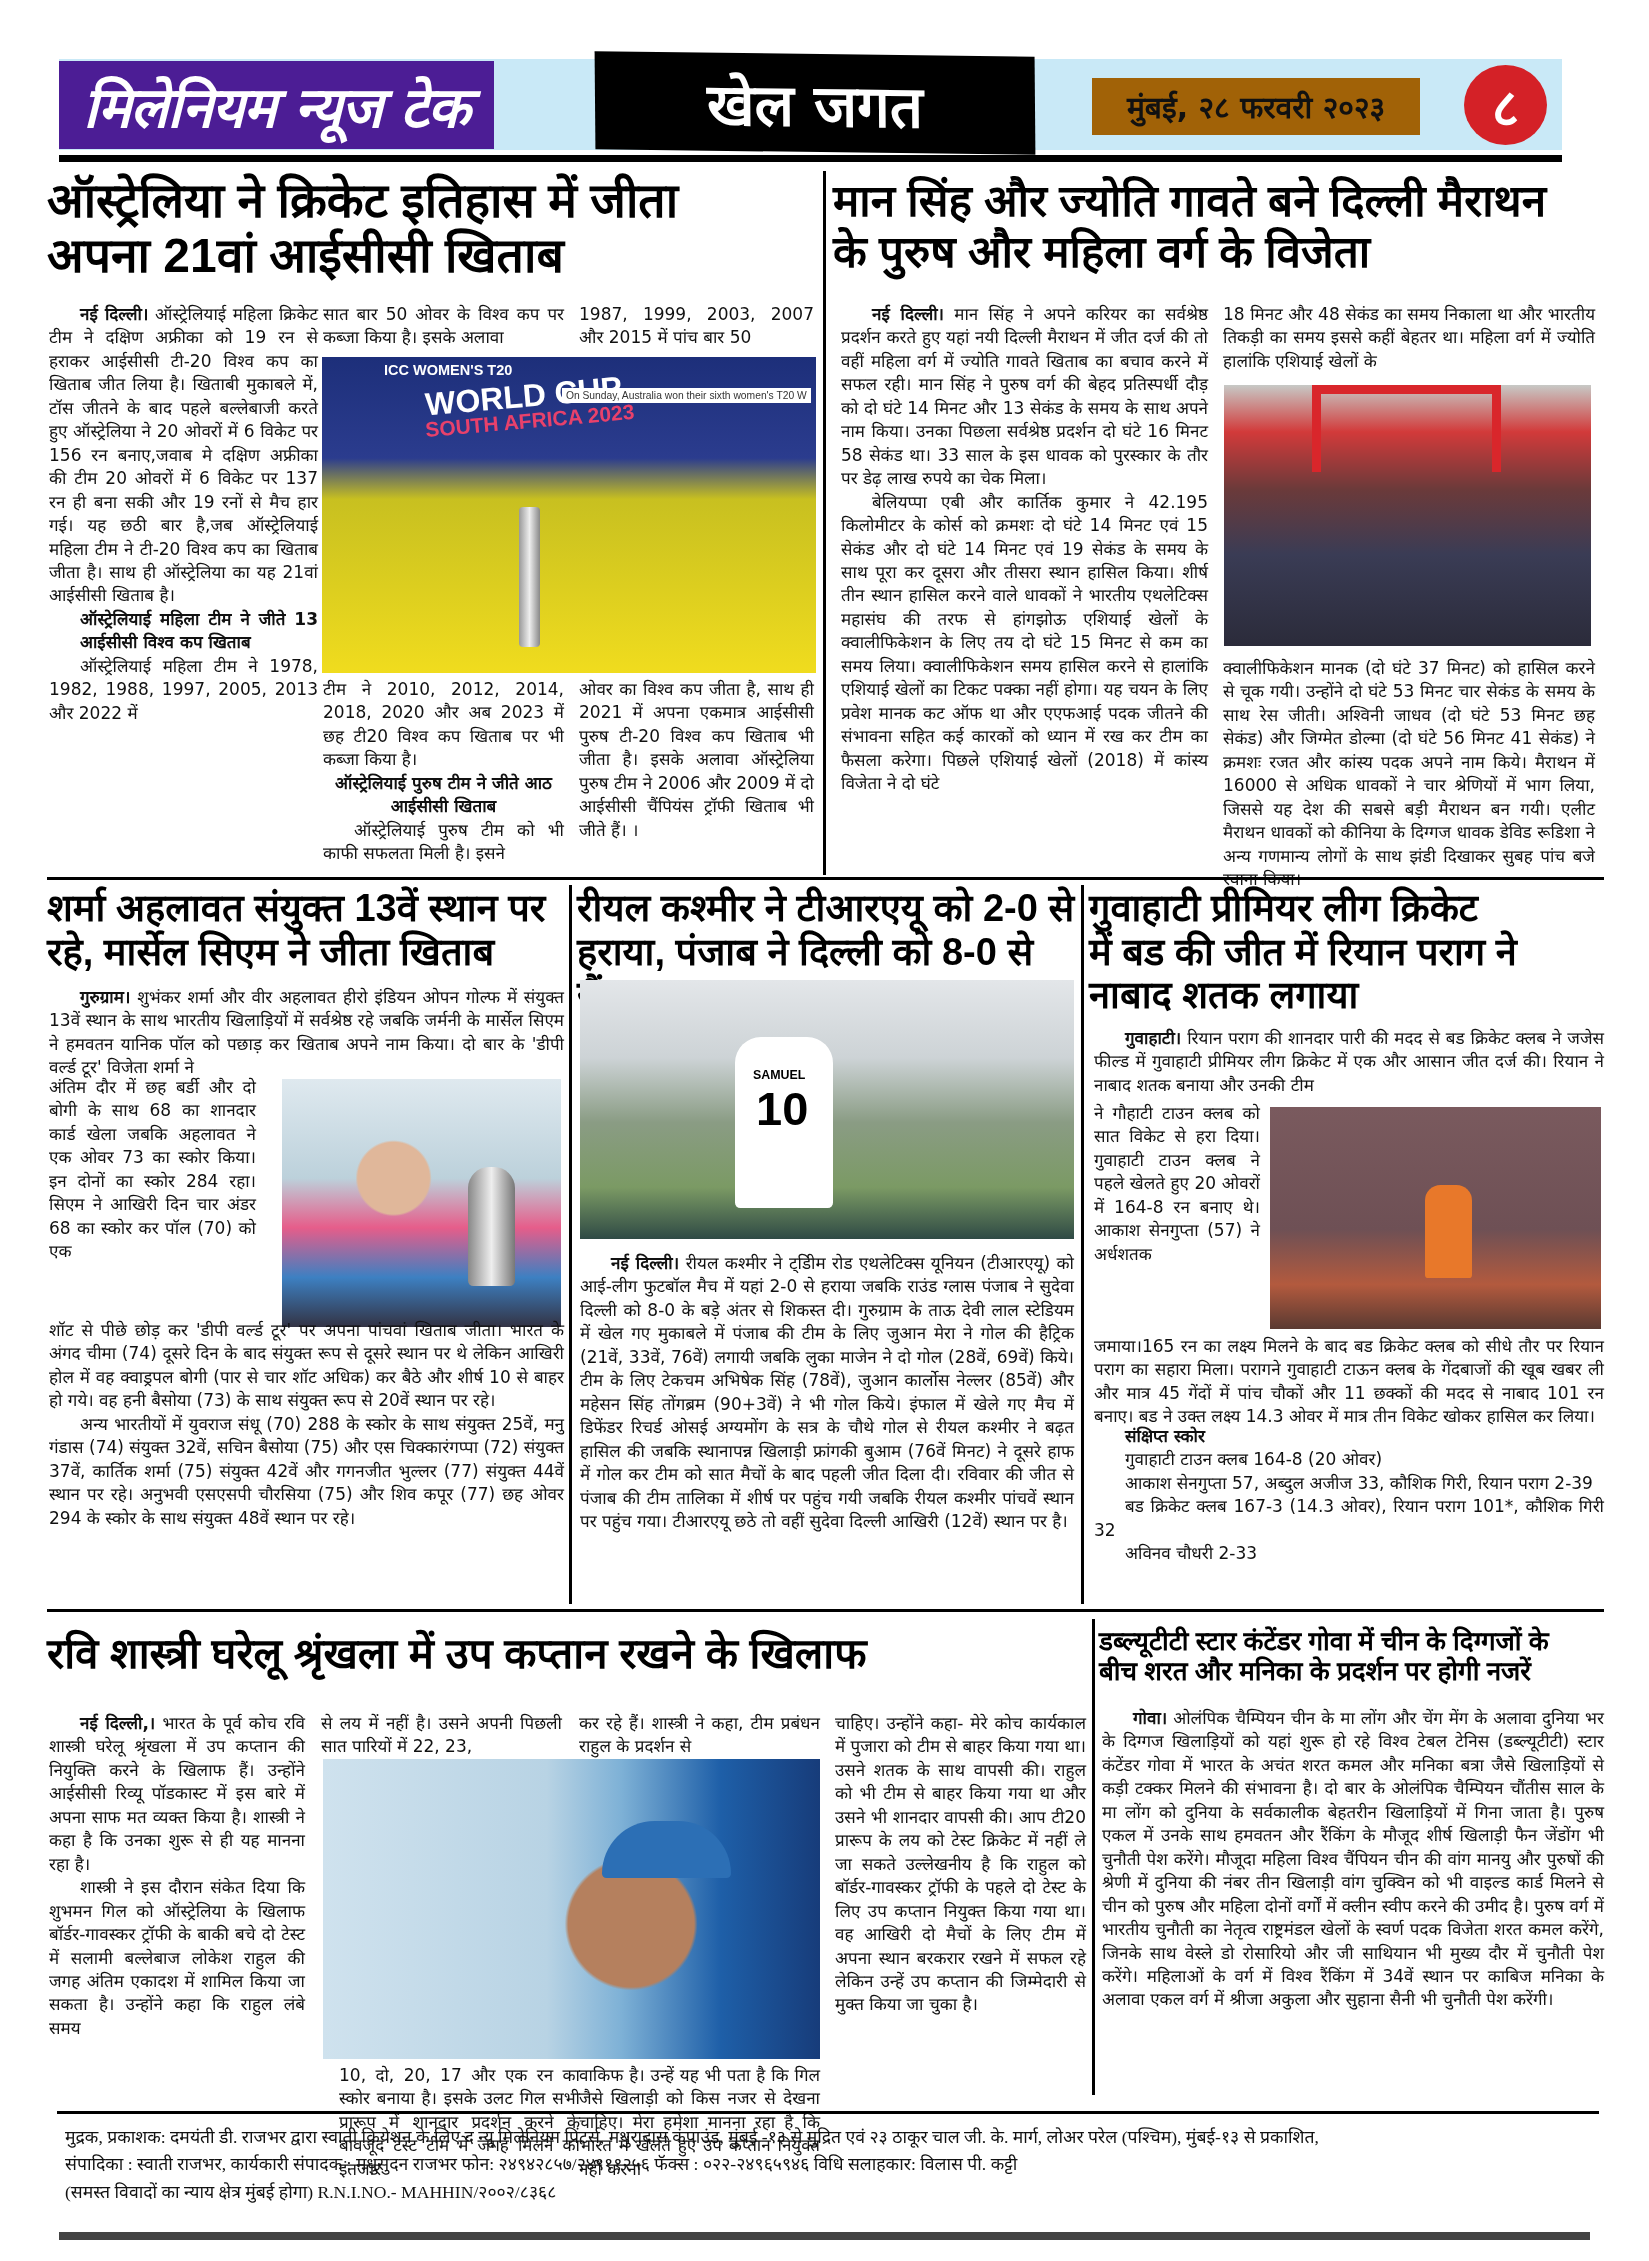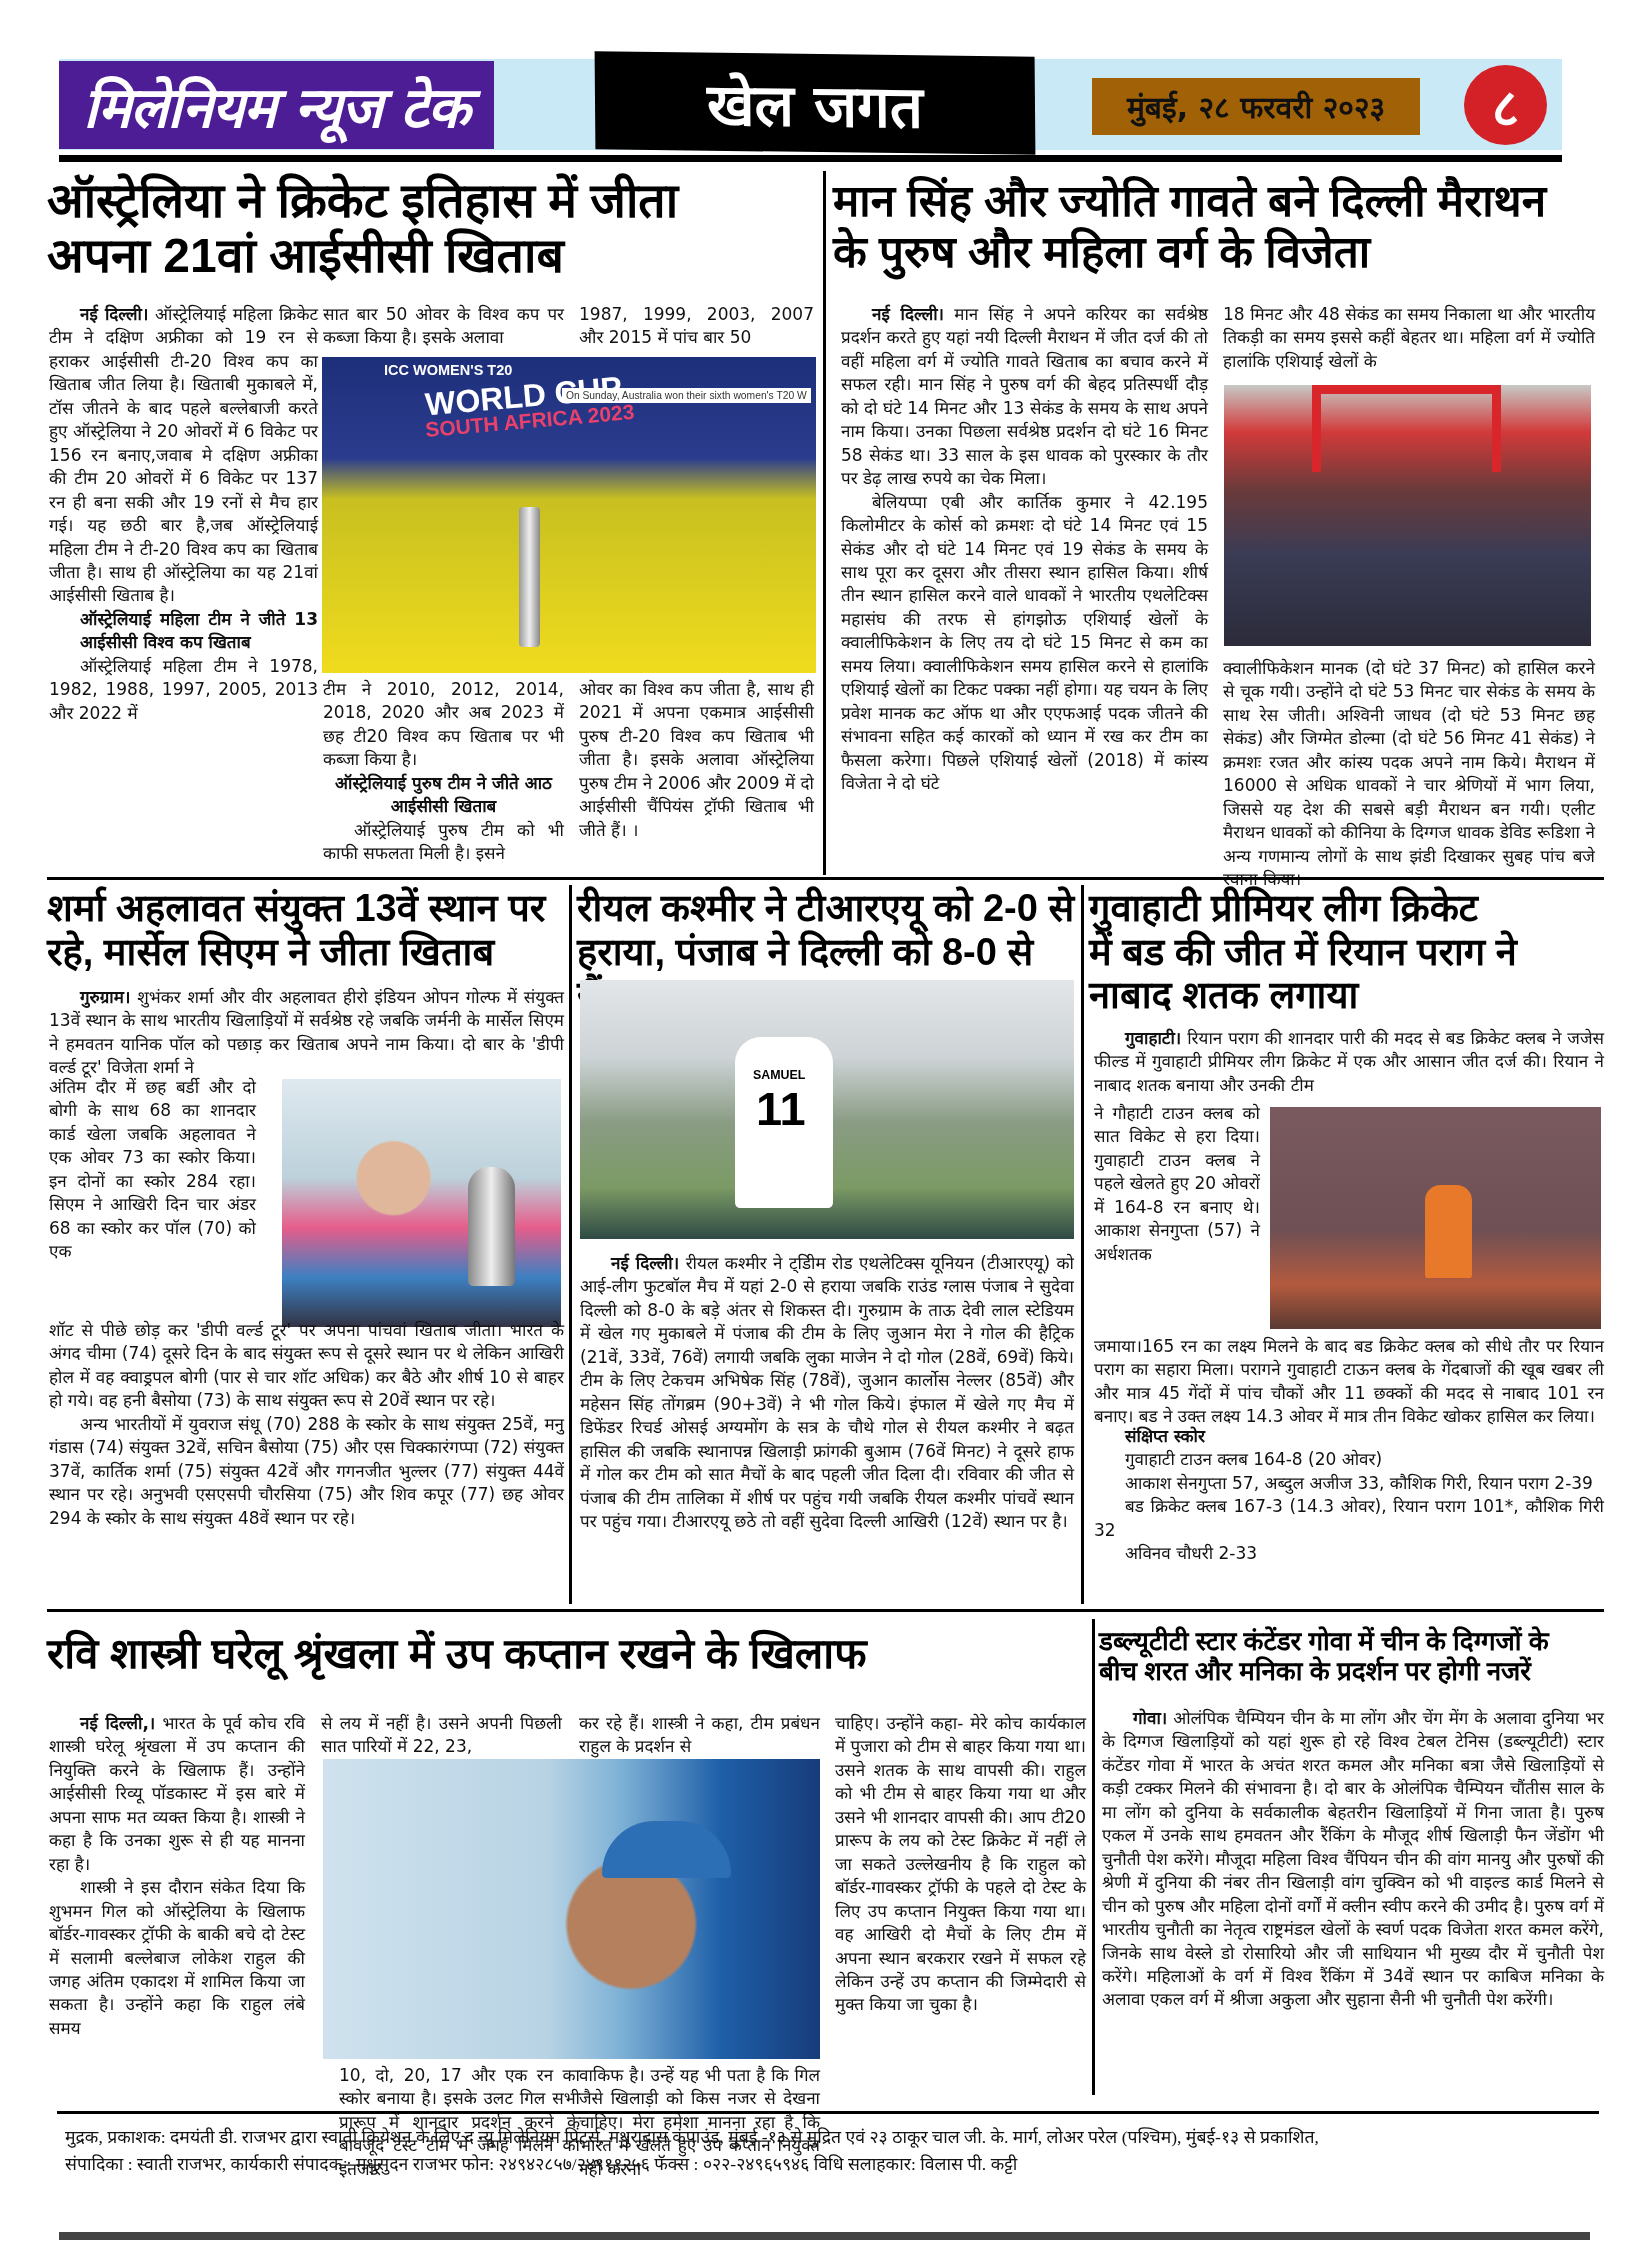--- a/index.html
+++ b/index.html
@@ -99,21 +99,21 @@
 
 <div class="abs vrule" style="left:569px;top:885px;height:719px;"></div>
 
 <div class="abs headline" style="left:577px;top:887px;width:504px;font-size:38px;">
   <div>रीयल कश्मीर ने टीआरएयू को 2-0 से</div>
   <div>हराया, पंजाब ने दिल्ली को 8-0 से रौंदा</div>
 </div>
 <div class="abs photo" style="left:580px;top:980px;width:494px;height:259px;background:linear-gradient(180deg,#e3e6e9 0%,#cdd3d6 30%,#8a9c84 55%,#7b9a64 80%,#2f4a45 100%);">
   <div style="position:absolute;left:155px;top:57px;width:98px;height:171px;background:#fff;border-radius:26px 26px 5.2px 5.2px;"></div>
   <div style="position:absolute;left:173px;top:88px;font-size:12.4px;font-weight:bold;color:#000;font-family:'Liberation Sans',sans-serif;">SAMUEL</div>
-  <div style="position:absolute;left:176px;top:101px;font-size:47px;font-weight:bold;color:#000;font-family:'Liberation Sans',sans-serif;">11</div>
+  <div style="position:absolute;left:176px;top:101px;font-size:47px;font-weight:bold;color:#000;font-family:'Liberation Sans',sans-serif;">10</div>
 </div>
 <div class="abs body" style="left:580px;top:1252px;width:494px;">
   <span style="padding-left:31px"></span><b>नई दिल्ली।</b>
   <span>रीयल कश्मीर ने ट्डिीम रोड एथलेटिक्स यूनियन (टीआरएयू) को आई-लीग फुटबॉल मैच में यहां 2-0 से हराया जबकि राउंड ग्लास पंजाब ने सुदेवा दिल्ली को 8-0 के बड़े अंतर से शिकस्त दी। गुरुग्राम के ताऊ देवी लाल स्टेडियम में खेल गए मुकाबले में पंजाब की टीम के लिए जुआन मेरा ने गोल की हैट्रिक (21वें, 33वें, 76वें) लगायी जबकि लुका माजेन ने दो गोल (28वें, 69वें) किये। टीम के लिए टेकचम अभिषेक सिंह (78वें), जुआन कार्लोस नेल्लर (85वें) और महेसन सिंह तोंगब्रम (90+3वें) ने भी गोल किये। इंफाल में खेले गए मैच में डिफेंडर रिचर्ड ओसई अग्यमोंग के सत्र के चौथे गोल से रीयल कश्मीर ने बढ़त हासिल की जबकि स्थानापन्न खिलाड़ी फ्रांगकी बुआम (76वें मिनट) ने दूसरे हाफ में गोल कर टीम को सात मैचों के बाद पहली जीत दिला दी। रविवार की जीत से पंजाब की टीम तालिका में शीर्ष पर पहुंच गयी जबकि रीयल कश्मीर पांचवें स्थान पर पहुंच गया। टीआरएयू छठे तो वहीं सुदेवा दिल्ली आखिरी (12वें) स्थान पर है।</span>
 </div>
 
 <div class="abs vrule" style="left:1081px;top:885px;height:719px;"></div>
 
 <div class="abs headline" style="left:1089px;top:887px;width:515px;font-size:38px;">
   <div>गुवाहाटी प्रीमियर लीग क्रिकेट</div>
@@ -162,15 +162,16 @@
 </div>
 <div class="abs body" style="left:1102px;top:1707px;width:502px;">
   <span style="padding-left:31px"></span><b>गोवा।</b>
   <span>ओलंपिक चैम्पियन चीन के मा लोंग और चेंग मेंग के अलावा दुनिया भर के दिग्गज खिलाड़ियों को यहां शुरू हो रहे विश्व टेबल टेनिस (डब्ल्यूटीटी) स्टार कंटेंडर गोवा में भारत के अचंत शरत कमल और मनिका बत्रा जैसे खिलाड़ियों से कड़ी टक्कर मिलने की संभावना है। दो बार के ओलंपिक चैम्पियन चौंतीस साल के मा लोंग को दुनिया के सर्वकालीक बेहतरीन खिलाड़ियों में गिना जाता है। पुरुष एकल में उनके साथ हमवतन और रैंकिंग के मौजूद शीर्ष खिलाड़ी फैन जेंडोंग भी चुनौती पेश करेंगे। मौजूदा महिला विश्व चैंपियन चीन की वांग मानयु और पुरुषों की श्रेणी में दुनिया की नंबर तीन खिलाड़ी वांग चुक्विन को भी वाइल्ड कार्ड मिलने से चीन को पुरुष और महिला दोनों वर्गों में क्लीन स्वीप करने की उमीद है। पुरुष वर्ग में भारतीय चुनौती का नेतृत्व राष्ट्रमंडल खेलों के स्वर्ण पदक विजेता शरत कमल करेंगे, जिनके साथ वेस्ले डो रोसारियो और जी साथियान भी मुख्य दौर में चुनौती पेश करेंगे। महिलाओं के वर्ग में विश्व रैंकिंग में 34वें स्थान पर काबिज मनिका के अलावा एकल वर्ग में श्रीजा अकुला और सुहाना सैनी भी चुनौती पेश करेंगी।</span>
 </div>
 
 <div class="abs hrule" style="left:57px;top:2111px;width:1542px;"></div>
 <div class="abs footer" style="left:65px;top:2124px;width:1531px;">
   <div>मुद्रक, प्रकाशक: दमयंती डी. राजभर द्वारा स्वाती क्रियेशन के लिए द न्यू मिलेनियम प्रिंटर्स, मथुरादास कंपाउंड, मुंबई -१३ से मुद्रित एवं २३ ठाकूर चाल जी. के. मार्ग, लोअर परेल (पश्चिम), मुंबई-१३ से प्रकाशित,</div>
   <div>संपादिका : स्वाती राजभर, कार्यकारी संपादक : मधुसुदन राजभर फोन: २४९४२८५७/२४९११२५६ फॅक्स : ०२२-२४९६५९४६ विधि सलाहकार: विलास पी. कट्टी</div>
+  <div>(समस्त विवादों का न्याय क्षेत्र मुंबई होगा) R.N.I.NO.- MAHHIN/२००२/८३६८</div>
 </div>
 <div class="abs bar-bottom"></div>
 
 
 </body></html>

